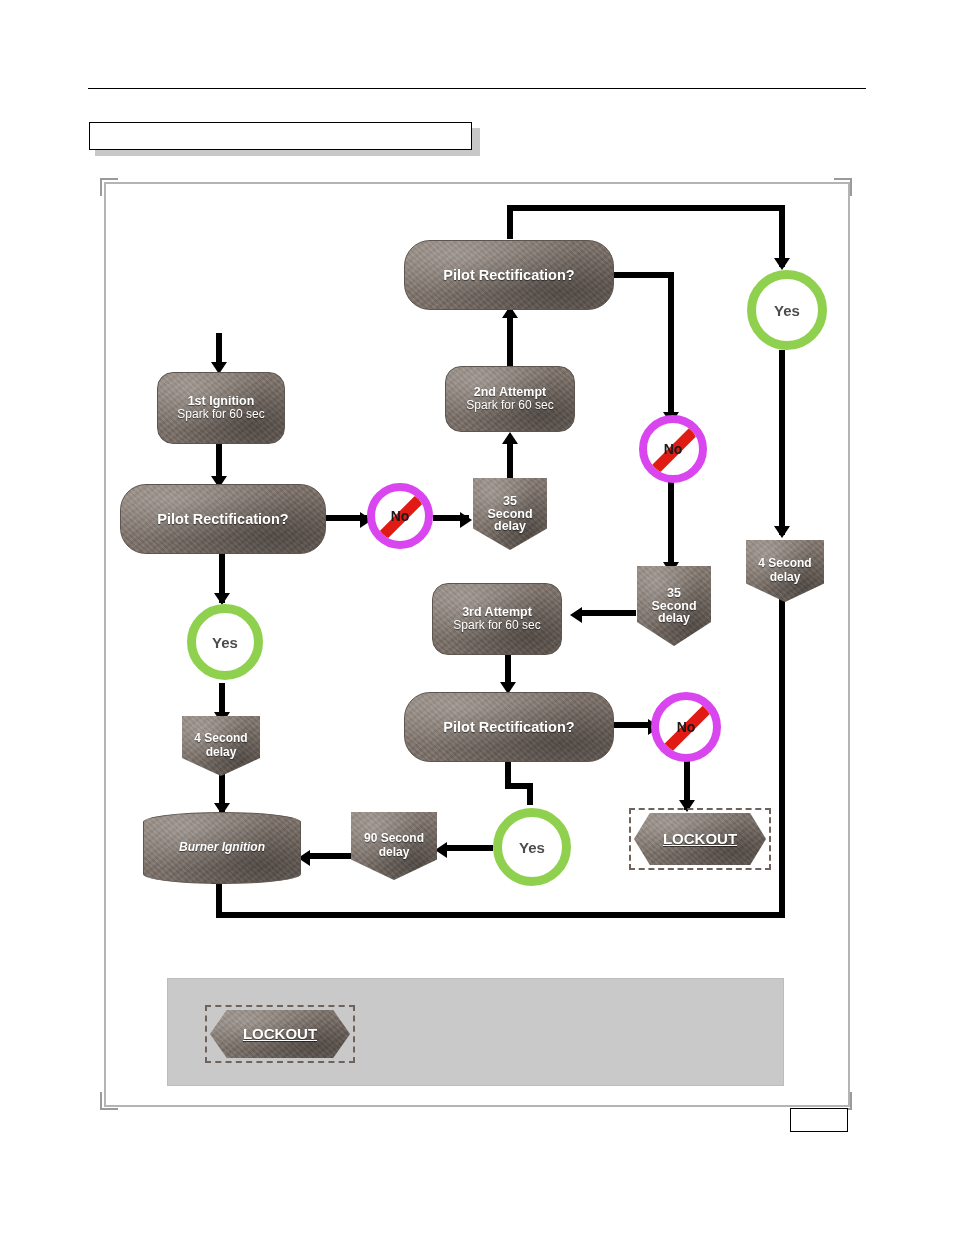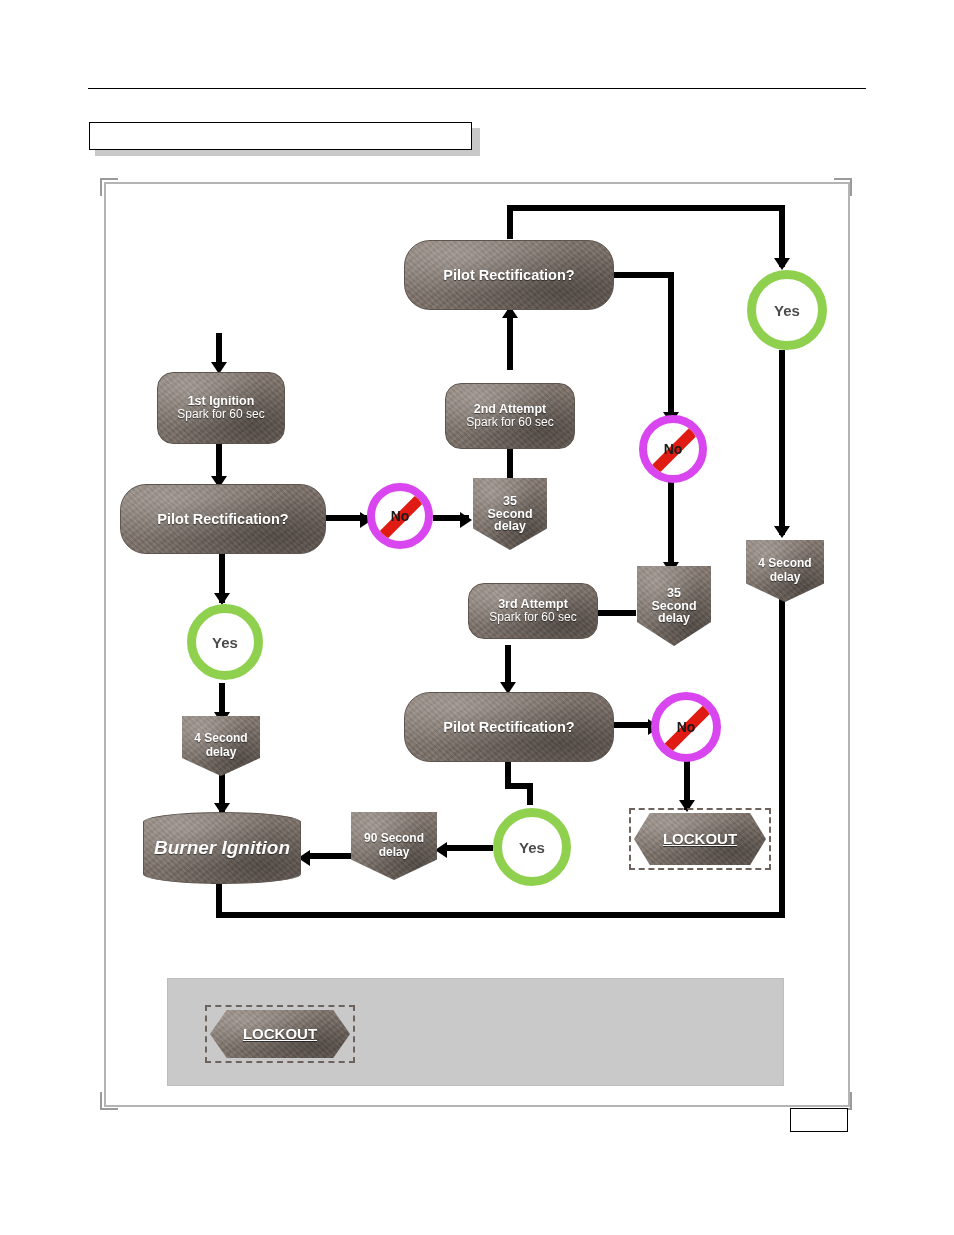--- a/index.html
+++ b/index.html
@@ -300,42 +300,42 @@
 
   <div class="node rounded" style="left:157px; top:372px; width:128px; height:72px; font-size:12.5px;">
     <span>1st Ignition</span>
     <span style="font-weight:normal; font-size:12px;">Spark for 60 sec</span>
   </div>
 
   <div class="node pill" style="left:120px; top:484px; width:206px; height:70px; font-size:14.5px;">
     <span>Pilot Rectification?</span>
   </div>
 
-  <div class="node rounded" style="left:445px; top:383px; width:130px; height:66px; font-size:12.5px;">
+  <div class="node rounded" style="left:445px; top:366px; width:130px; height:66px; font-size:12.5px;">
     <span>2nd Attempt</span>
     <span style="font-weight:normal; font-size:12px;">Spark for 60 sec</span>
   </div>
 
   <div class="node pill" style="left:404px; top:240px; width:210px; height:70px; font-size:14.5px;">
     <span>Pilot Rectification?</span>
   </div>
 
   <div class="node pennant" style="left:473px; top:478px; width:74px; height:72px; font-size:12.5px;">
     <span style="margin-bottom:-2px;">35</span>
     <span>Second</span>
     <span style="margin-top:-2px;">delay</span>
   </div>
 
   <div class="node pennant" style="left:637px; top:566px; width:74px; height:80px; font-size:12.5px;">
     <span style="margin-bottom:-2px;">35</span>
     <span>Second</span>
     <span style="margin-top:-2px;">delay</span>
   </div>
 
-  <div class="node rounded" style="left:468px; top:583px; width:130px; height:56px; font-size:12.5px;">
+  <div class="node rounded" style="left:432px; top:583px; width:130px; height:72px; font-size:12.5px;">
     <span>3rd Attempt</span>
     <span style="font-weight:normal; font-size:12px;">Spark for 60 sec</span>
   </div>
 
   <div class="node pill" style="left:404px; top:692px; width:210px; height:70px; font-size:14.5px;">
     <span>Pilot Rectification?</span>
   </div>
 
   <div class="node pennant" style="left:182px; top:716px; width:78px; height:60px; font-size:12px;">
     <span>4 Second</span>
@@ -345,21 +345,21 @@
   <div class="node pennant" style="left:746px; top:540px; width:78px; height:62px; font-size:12px;">
     <span>4 Second</span>
     <span>delay</span>
   </div>
 
   <div class="node pennant" style="left:351px; top:812px; width:86px; height:68px; font-size:12px;">
     <span>90 Second</span>
     <span>delay</span>
   </div>
 
-  <div class="node cylinder" style="left:143px; top:812px; width:158px; height:72px; font-size:19px; font-style:italic;">
+  <div class="node cylinder" style="left:143px; top:812px; width:158px; height:72px; font-size:12px; font-style:italic;">
     <span>Burner Ignition</span>
   </div>
 
   <div class="octagon-dash" style="left:629px; top:808px; width:142px; height:62px;"></div>
   <div class="node octagon" style="left:634px; top:813px; width:132px; height:52px; font-size:15px;">
     <span style="text-decoration:underline;">LOCKOUT</span>
   </div>
 
   <div class="yes-circle" style="left:187px; top:604px; width:76px; height:76px; font-size:15px;">
     <span>Yes</span>

